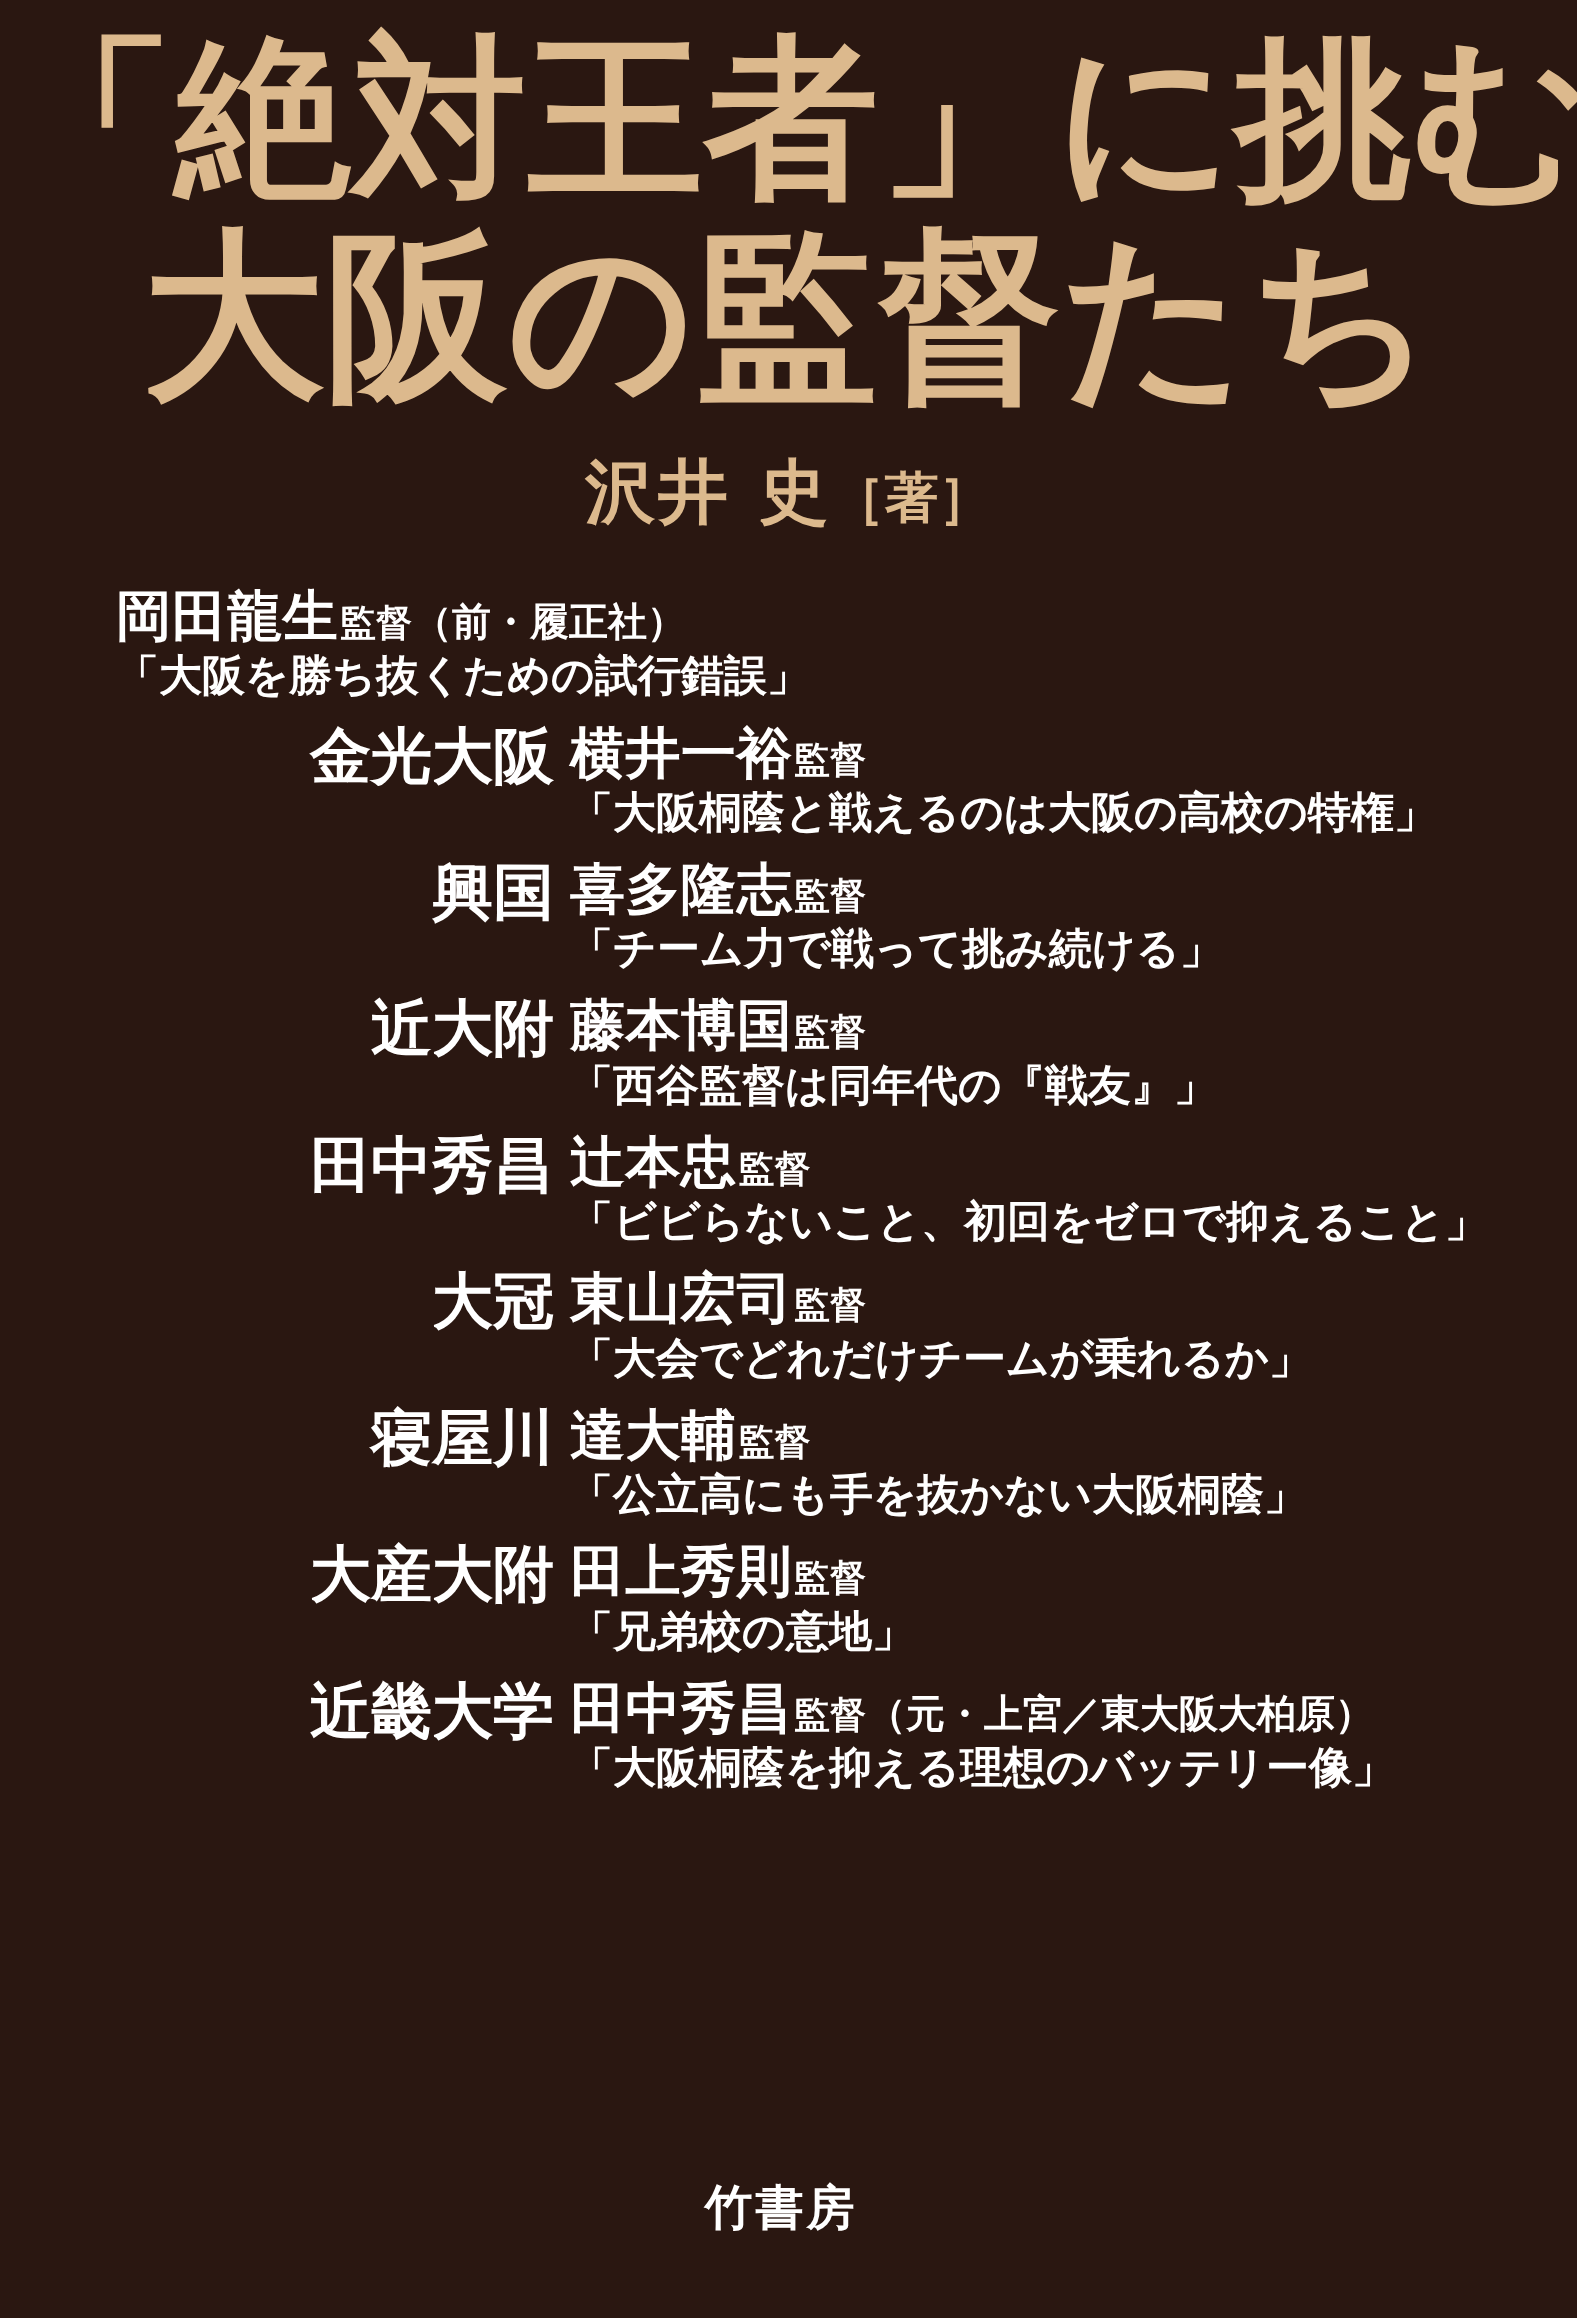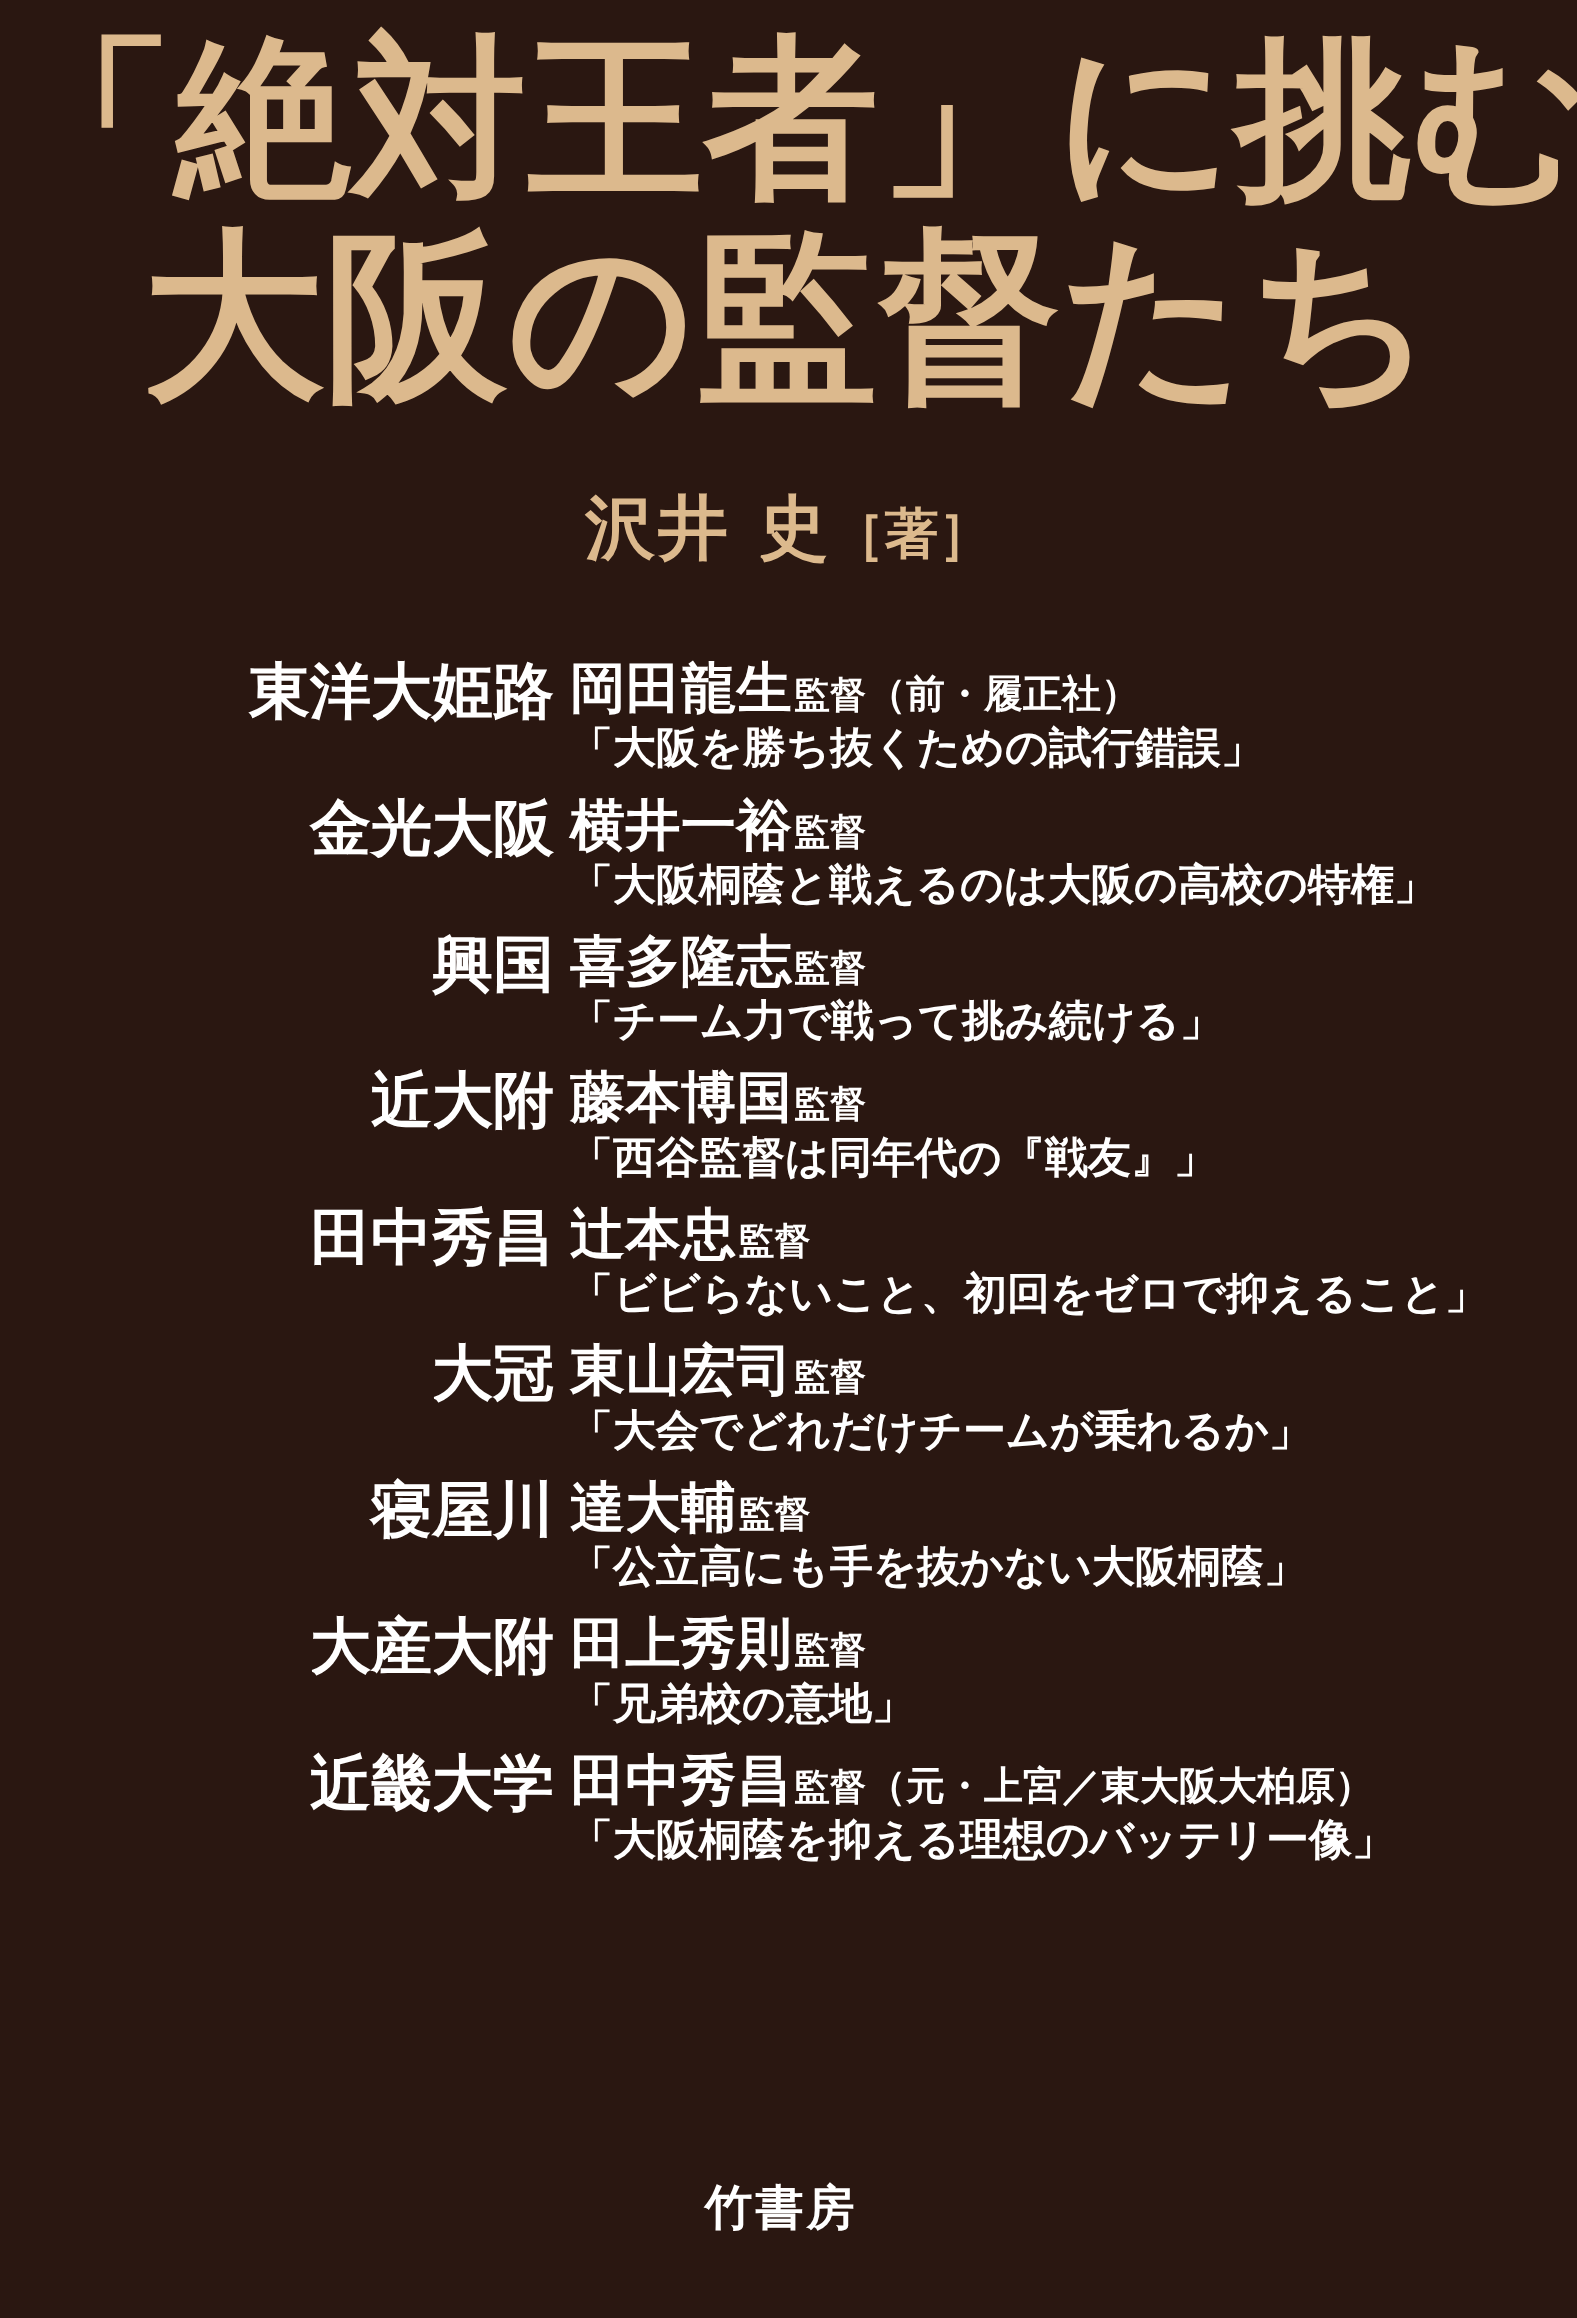--- a/index.html
+++ b/index.html
@@ -15,21 +15,20 @@
     font-family: "DejaVu Sans", "Liberation Sans", sans-serif;
   }
 
   .cover {
     position: absolute;
     inset: 0;
     background: #2a1711;
     display: flex;
     flex-direction: column;
     align-items: center;
-    gap: 36px;
   }
 
   
   .title-block {
     width: 100%;
     margin-top: 25px;
     text-align: center;
   }
   .title-line {
     color: #dcb98d;
@@ -143,21 +142,20 @@
     <div class="title-line title-line-2">大阪の監督たち</div>
   </div>
 
   <div class="author">
     <span>沢井 史</span><span class="bracket">［著］</span>
   </div>
 
   <div class="entries">
 
     <div class="entry">
-      <div class="school">東洋大姫路</div>
       <div class="entry-body">
         <div class="coach-line">
           <span class="coach-name">岡田龍生</span>
           <span class="coach-role">監督</span>
           <span class="coach-note">（前・履正社）</span>
         </div>
         <div class="quote">「大阪を勝ち抜くための試行錯誤」</div>
       </div>
     </div>
 

